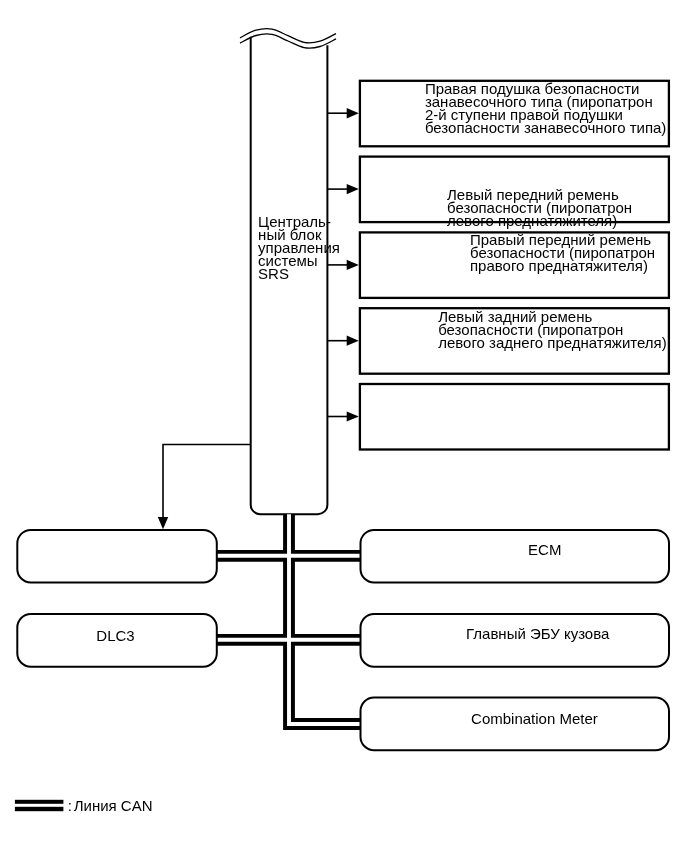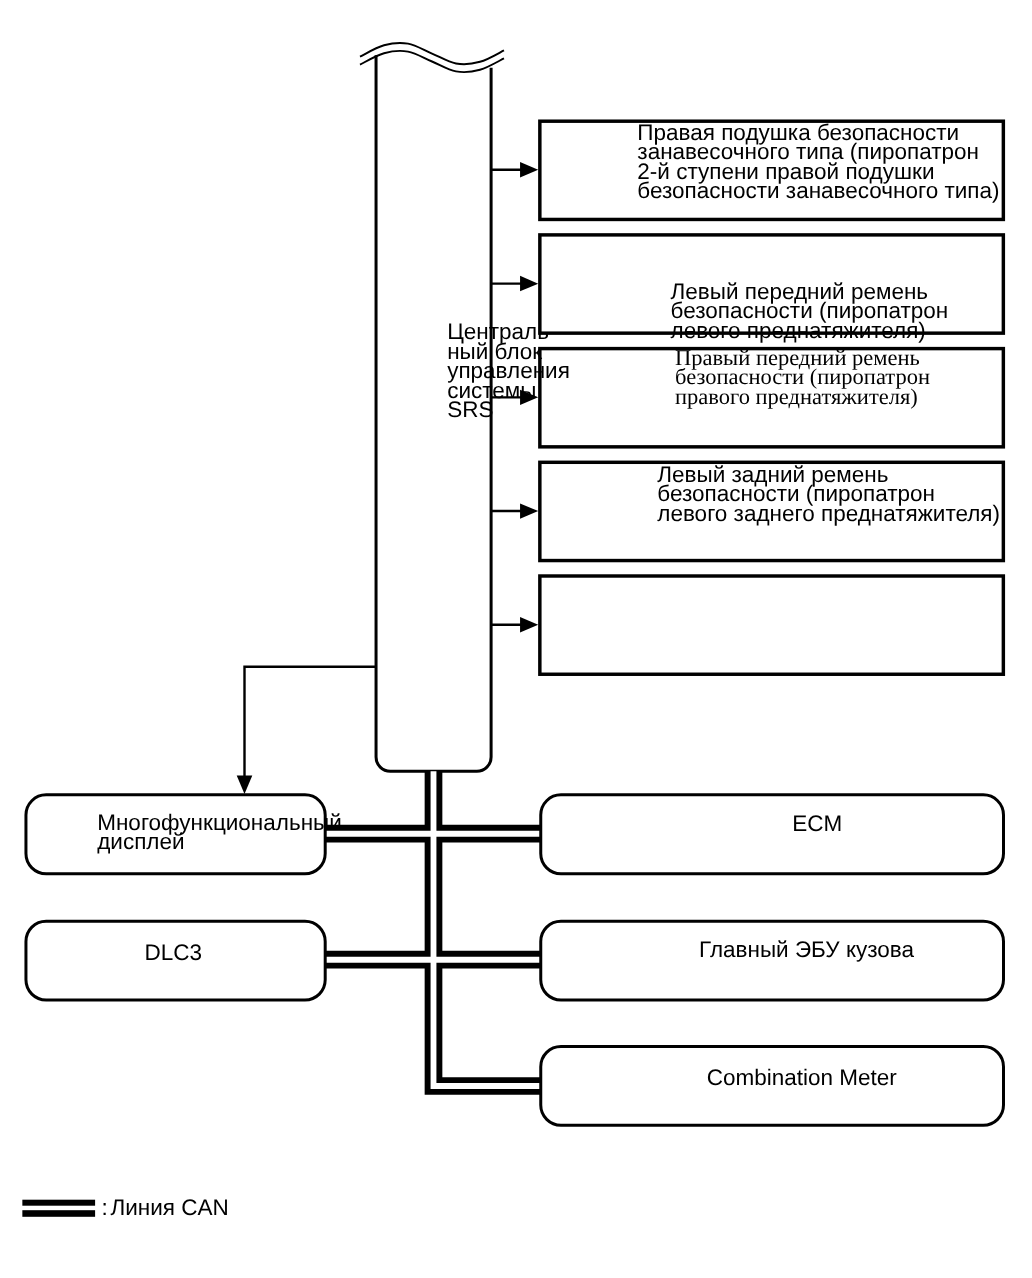--- a/index.html
+++ b/index.html
@@ -75,42 +75,40 @@
       <rect x="360.5" y="614.1" width="308.5" height="52.6" rx="13.5" ry="13.5"></rect>
       <rect x="360.5" y="697.6" width="308.5" height="52.6" rx="13.5" ry="13.5"></rect>
     </g>
 
     <g>
       <rect x="14.9" y="799.8" width="48.5" height="4.0" fill="#000"></rect>
       <rect x="14.9" y="806.8" width="48.5" height="4.4" fill="#000"></rect>
     </g>
   </svg>
 
-  <div class="txt" style="left:258.1px;top:214.5px;margin-left:40px;">Централь-
+  <div class="txt" style="left:258.1px;top:214.5px;">Централь-
 ный блок
 управления
 системы
 SRS</div>
 
   <div class="txt" style="left:424.9px;top:81.6px;">Правая подушка безопасности
 занавесочного типа (пиропатрон
 2-й ступени правой подушки
 безопасности занавесочного типа)</div>
   <div class="txt" style="left:447.0px;top:157.7px;margin-top:30px;">Левый передний ремень
 безопасности (пиропатрон
 левого преднатяжителя)</div>
-  <div class="txt" style="left:450px;top:233.2px;font-family:Liberation Serif, serif;">Правый передний ремень
+  <div class="txt" style="left:470px;top:233.2px;">Правый передний ремень
 безопасности (пиропатрон
 правого преднатяжителя)</div>
   <div class="txt" style="left:438.2px;top:309.7px;">Левый задний ремень
 безопасности (пиропатрон
 левого заднего преднатяжителя)</div>
 
-  <div class="txt" style="left:64.8px;top:542.4px;">Многофункциональный
-дисплей</div>
   <div class="txt" style="left:96.3px;top:628.8px;">DLC3</div>
   <div class="txt" style="left:500.1px;top:543.3px;margin-left:28px;">ECM</div>
   <div class="txt" style="left:466px;top:627.2px;">Главный ЭБУ кузова</div>
   <div class="txt" style="left:471.1px;top:711.6px;">Combination Meter</div>
 
   <div class="legend-row">
     <span class="txt" style="left:67.7px;top:798.7px;">:</span>
     <span class="txt" style="left:73.7px;top:798.7px;">Линия CAN</span>
   </div>
 

